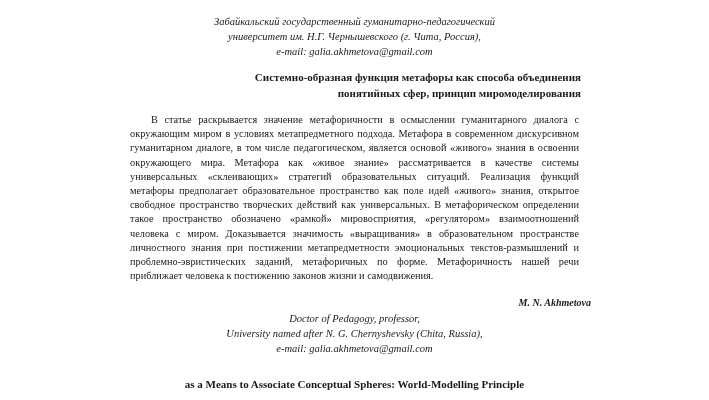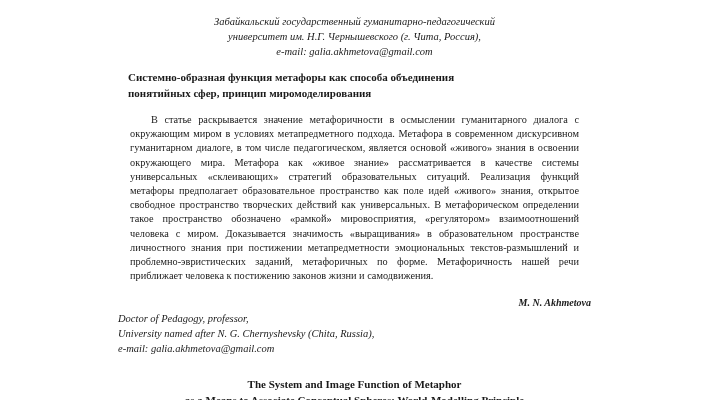--- a/index.html
+++ b/index.html
@@ -26,21 +26,21 @@
     text-align: center;
     font-style: italic;
     font-size: 10.5px;
     line-height: 15px;
     padding-top: 14px;
   }
   .affil-line {
     white-space: nowrap;
   }
   .title-ru {
-    text-align: left;
+    text-align: right;
     font-weight: bold;
     font-size: 11px;
     line-height: 15.5px;
     margin-top: 11px;
     padding: 0 10px;
   }
   .abstract-ru {
     margin-top: 10px;
     font-size: 10.3px;
     line-height: 14.2px;
@@ -62,21 +62,21 @@
   }
   .author-en {
     text-align: right;
     font-weight: bold;
     font-style: italic;
     font-size: 10px;
     margin-top: 13px;
     line-height: 14px;
   }
   .affil-en {
-    text-align: left;
+    text-align: center;
     font-style: italic;
     font-size: 10.5px;
     line-height: 15px;
     margin-top: 1px;
   }
   .affil-en .affil-line {
     white-space: nowrap;
   }
   .title-en {
     text-align: center;
@@ -109,17 +109,16 @@
 
   <div class="author-en">M. N. Akhmetova</div>
 
   <div class="affil-en">
     <div class="affil-line">Doctor of Pedagogy, professor,</div>
     <div class="affil-line">University named after N. G. Chernyshevsky (Chita, Russia),</div>
     <div class="affil-line">e-mail: galia.akhmetova@gmail.com</div>
   </div>
 
   <div class="title-en">
-    <div>The System and Image Function of Metaphor</div>
     <div>as a Means to Associate Conceptual Spheres: World-Modelling Principle</div>
   </div>
 
 </div>
 
 </body></html>

